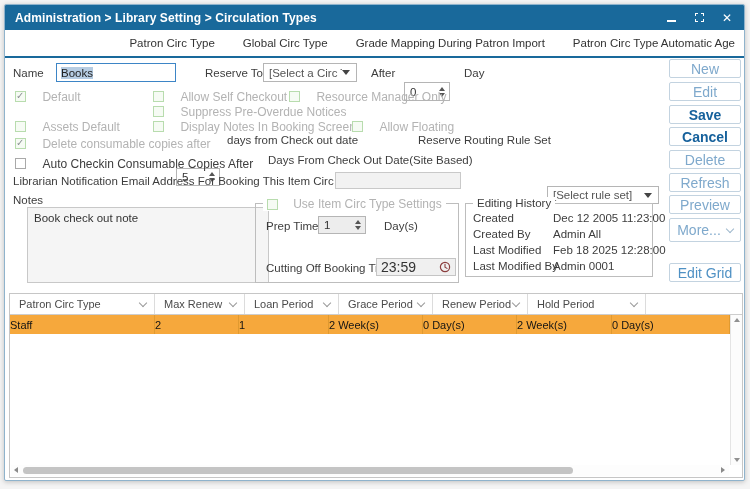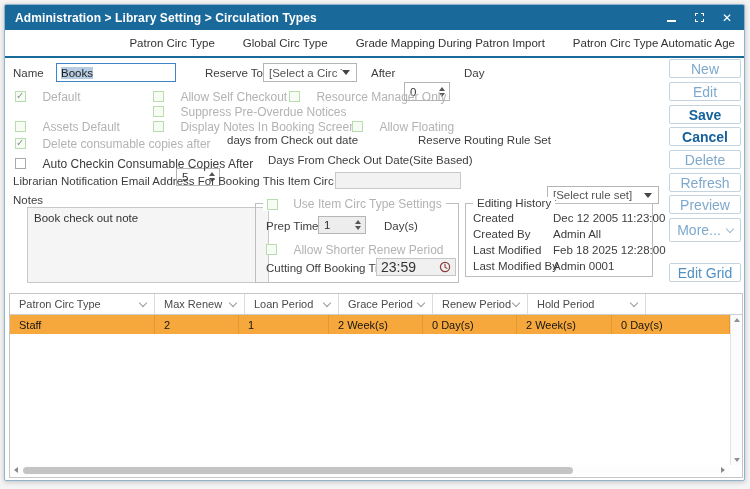--- a/index.html
+++ b/index.html
@@ -58,21 +58,21 @@
           transform:rotate(45deg); margin-left:6px; margin-top:-3px; }
 
   
   .grid { position:absolute; left:4px; top:288px; width:734px; height:185px; border:1px solid #c6c6c6; background:#fff; }
   .ghead { display:flex; height:21px; border-bottom:1px solid #cdcdcd; }
   .gh { position:relative; display:flex; align-items:center; padding-left:9px; font-size:11px; color:#4a4a4a;
         border-right:1px solid #dcdcdc; cursor:pointer; }
   .gh .hchev { position:absolute; right:8px; top:6px; width:6px; height:6px;
                border-right:1.3px solid #9a9a9a; border-bottom:1.3px solid #9a9a9a; transform:rotate(45deg); }
   .grow { display:flex; height:19px; background:#F6A83C; cursor:pointer; }
-  .gc { display:flex; align-items:center; padding-left:9px; font-size:11px; color:#141414; border-right:1px solid #e09a30; }
+  .gc { display:flex; align-items:center; font-size:11px; color:#141414; border-right:1px solid #e09a30; }
 
   .vscroll { position:absolute; right:0; top:21px; bottom:12px; width:12px; background:#fcfcfc; border-left:1px solid #e4e4e4; }
   .vs-up { position:absolute; top:3px; left:3px; width:0; height:0; border-left:3px solid transparent; border-right:3px solid transparent; border-bottom:4px solid #909090; }
   .vs-dn { position:absolute; bottom:3px; left:3px; width:0; height:0; border-left:3px solid transparent; border-right:3px solid transparent; border-top:4px solid #909090; }
   .hscroll { position:absolute; left:1px; right:13px; bottom:1px; height:11px; background:#fdfdfd; }
   .hs-left { position:absolute; left:3px; top:2px; width:0; height:0; border-top:3px solid transparent; border-bottom:3px solid transparent; border-right:4px solid #8a8a8a; }
   .hs-right { position:absolute; right:4px; top:2px; width:0; height:0; border-top:3px solid transparent; border-bottom:3px solid transparent; border-left:4px solid #8a8a8a; }
   .hs-thumb { position:absolute; left:12px; top:2px; width:550px; height:7px; background:#c4c4c4; border-radius:4px; cursor:grab; }
 
   .sel-text { background:#b6cce2; }
@@ -198,24 +198,20 @@
     </span>
     <span class="abs lbl" style="left:10px;top:16px">Prep Time</span>
     <div class="abs spinner" style="left:62px;top:12px;width:48px;height:18px;background:#ededed">
       <span class="val">1</span>
       <span class="spin-arrows">
           <i class="tri-up"></i>
           <i class="tri-dn"></i>
         </span>
     </div>
     <span class="abs lbl" style="left:128px;top:16px">Day(s)</span>
-    <div class="abs" style="left:10px;top:36px">
-      <span class="cb cb-green"></span>
-      <span class="cb-label dis">Allow Shorter Renew Period</span>
-    </div>
     <span class="abs lbl" style="left:10px;top:58px">Cutting Off Booking Time</span>
     <div class="abs" style="left:120px;top:54px;width:80px;height:18px;background:#f0f0f0;border:1px solid #c5c5c5;display:flex;align-items:center;padding:0 4px">
       <span style="font-size:14px;color:#333;flex:1">23:59</span>
       <svg width="12" height="12" viewBox="0 0 12 12">
         <circle cx="6" cy="6" r="4.6" fill="none" stroke="#8B3E3E" stroke-width="1.2"></circle>
         <path d="M6 3.2v3l2 1.2" stroke="#8B3E3E" stroke-width="1.1" fill="none" stroke-linecap="round"></path>
       </svg>
     </div>
   </div>
 

